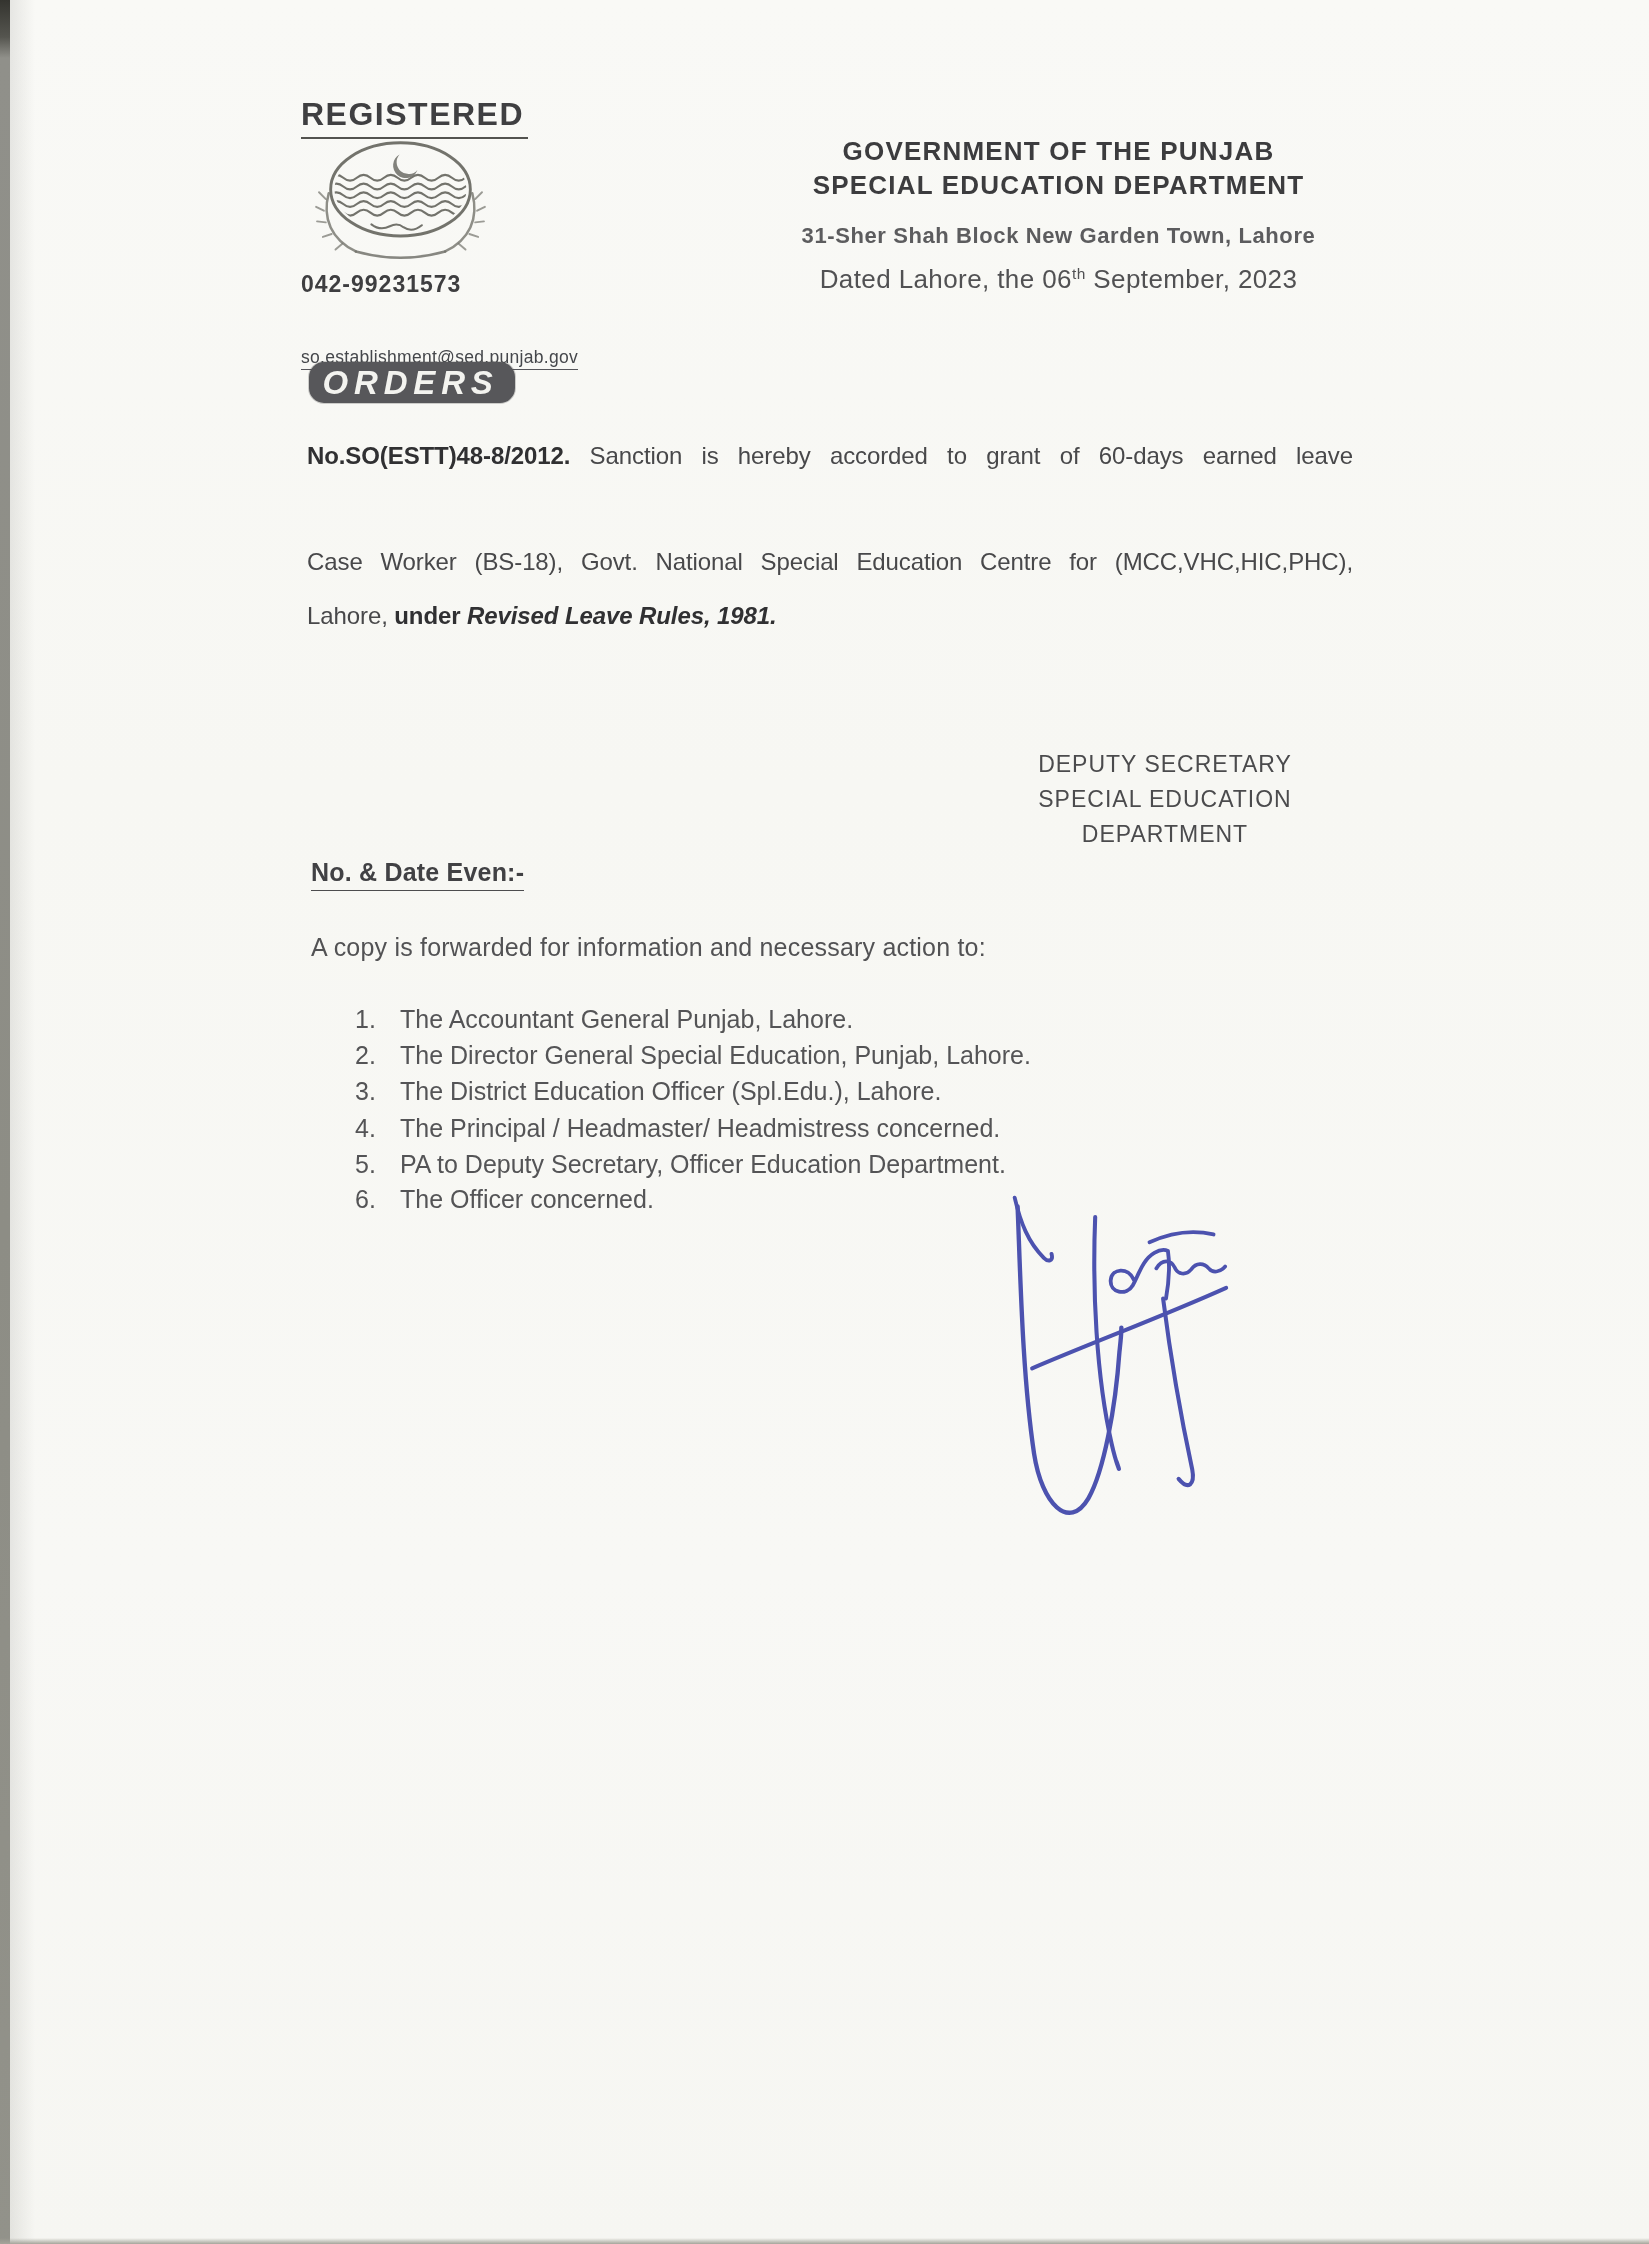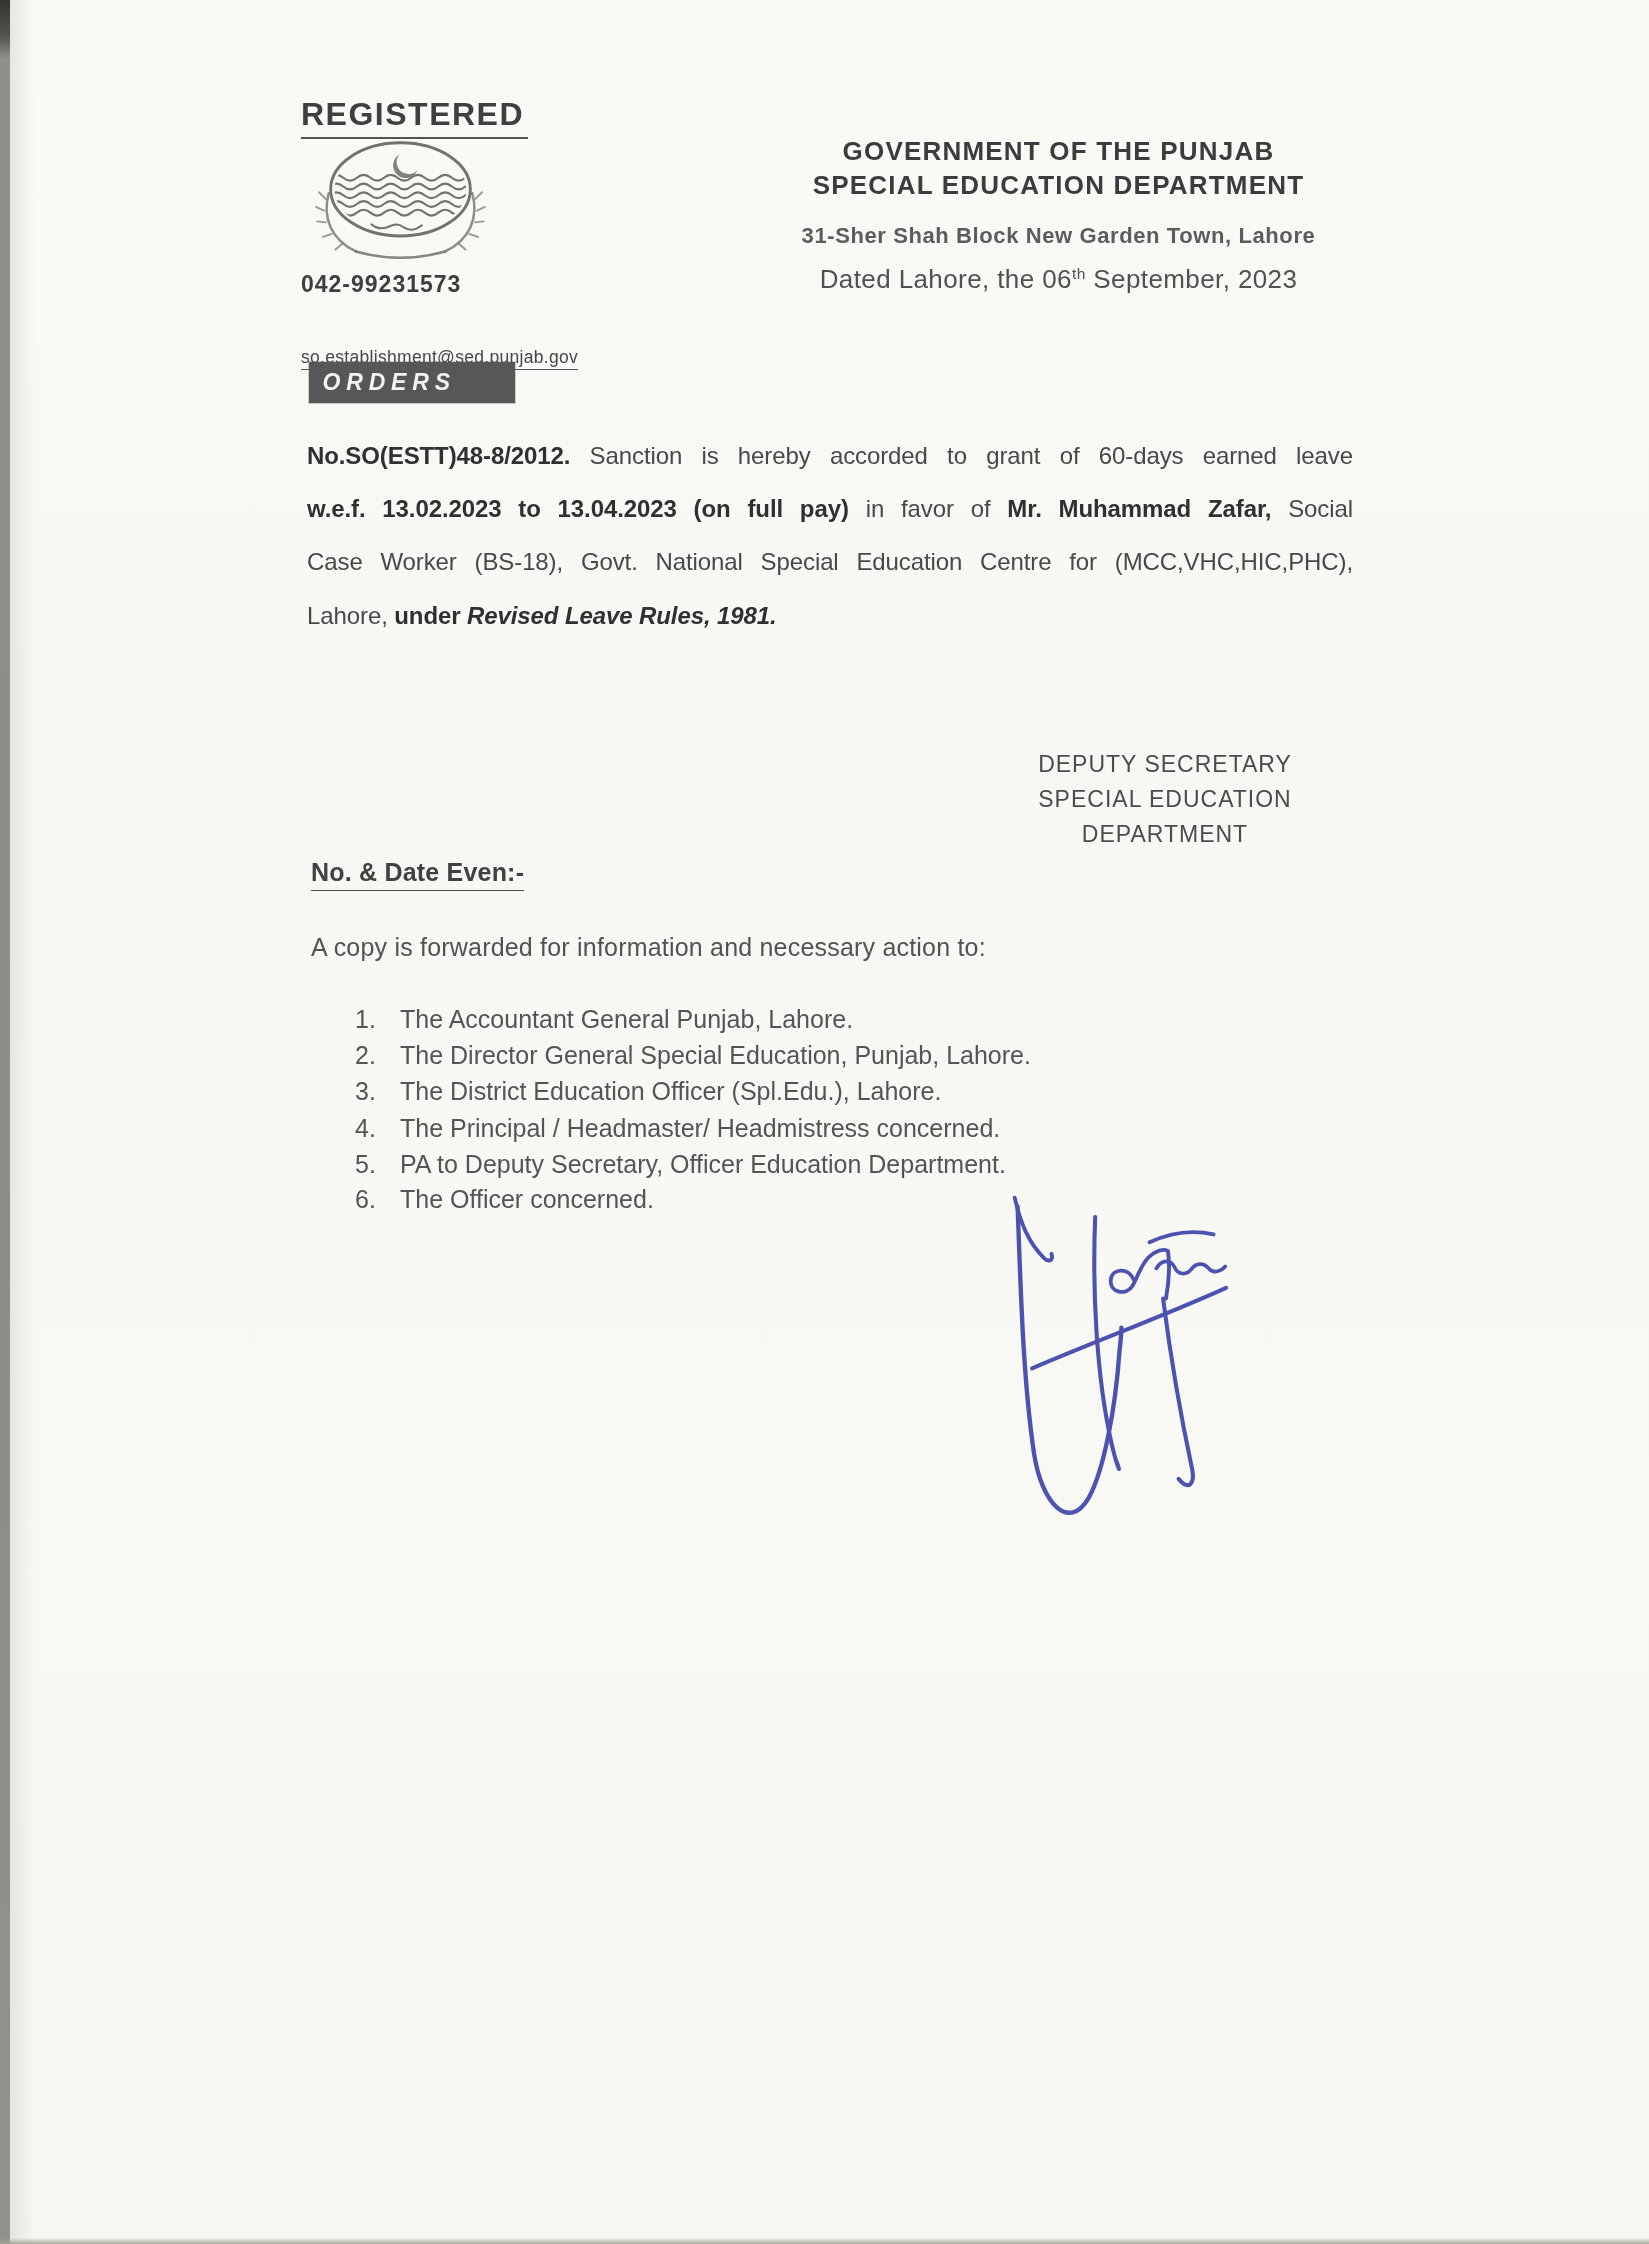--- a/index.html
+++ b/index.html
@@ -27,22 +27,22 @@
   .email{left:301px;top:305px;font-size:17.5px;font-weight:500;color:#45474b;
     border-bottom:1.5px solid #55555a;padding-bottom:1px;letter-spacing:0.3px;margin-top:42px;}
   
   .hdr{left:786px;top:134px;width:545px;text-align:center;color:#3c3c3e;}
   .hdr .l1,.hdr .l2{font-size:26px;font-weight:600;letter-spacing:1.2px;line-height:34px;}
   .hdr .addr{font-size:22px;font-weight:700;color:#5c5c5e;letter-spacing:0.6px;margin-top:21px;}
   .dateline{left:786px;top:264px;width:545px;text-align:center;font-size:26px;color:#515153;letter-spacing:0.4px;}
   .dateline sup{font-size:15.5px;vertical-align:8.7px;}
   
   .orders{left:309px;top:362px;width:206px;height:41px;background:#57575a;
-    color:#f3f3ef;font-size:23px;font-weight:700;font-style:italic;letter-spacing:5.8px;
-    line-height:41px;padding-left:13.6px;box-sizing:border-box;box-shadow:0 0 0 1px rgba(70,70,70,.25);}
+    color:#f3f3ef;font-size:33px;font-weight:700;font-style:italic;letter-spacing:5.8px;
+    line-height:41px;padding-left:13.6px;box-sizing:border-box;box-shadow:0 0 0 1px rgba(70,70,70,.25);border-radius:15px;}
   
   .para-line{left:307px;width:1046px;font-size:24px;color:#48484a;letter-spacing:-0.1px;
     text-align:justify;text-align-last:justify;line-height:33px;}
   .para-line.last{text-align:left;text-align-last:left;}
   .b{font-weight:700;color:#303032;}
   .bi{font-weight:700;font-style:italic;color:#303032;}
   .L1{top:439px;} .L2{top:492px;} .L3{top:545px;} .L4{top:599px;}
   
   .deputy{left:1027px;top:747px;width:276px;text-align:center;font-size:23px;
     color:#4b4b4d;letter-spacing:1px;line-height:35px;}
@@ -102,23 +102,20 @@
   </div>
   <div class="abs dateline">
     <span>Dated Lahore, the 06</span><sup>th</sup><span> September, 2023</span>
   </div>
 
   <div class="abs orders">ORDERS</div>
 
   <div class="abs para-line L1">
     <span class="b">No.SO(ESTT)48-8/2012.</span><span> Sanction is hereby accorded to grant of 60-days earned leave</span>
   </div>
-  <div class="abs para-line L2">
-    <span class="b">w.e.f. 13.02.2023 to 13.04.2023 (on full pay)</span><span> in favor of </span><span class="b">Mr. Muhammad Zafar,</span><span> Social</span>
-  </div>
   <div class="abs para-line L3">
     <span>Case Worker (BS-18), Govt. National Special Education Centre for (MCC,VHC,HIC,PHC),</span>
   </div>
   <div class="abs para-line last L4">
     <span>Lahore, </span><span class="b">under </span><span class="bi">Revised Leave Rules, 1981.</span>
   </div>
 
   <div class="abs deputy">
     <div>DEPUTY SECRETARY</div>
     <div>SPECIAL EDUCATION</div>

